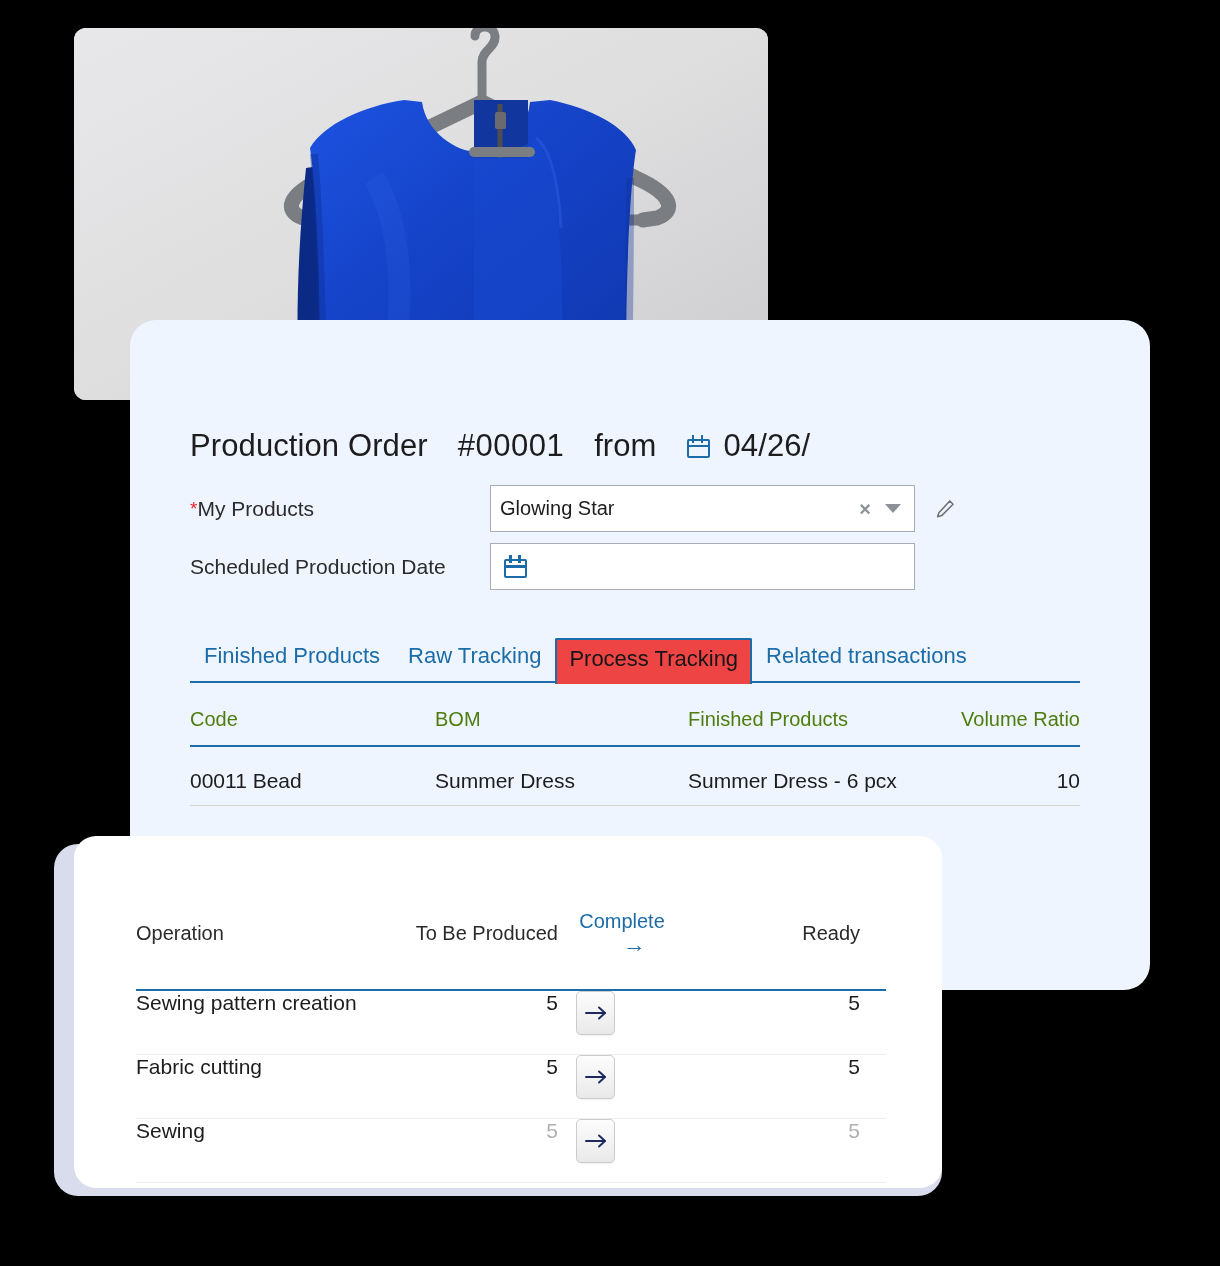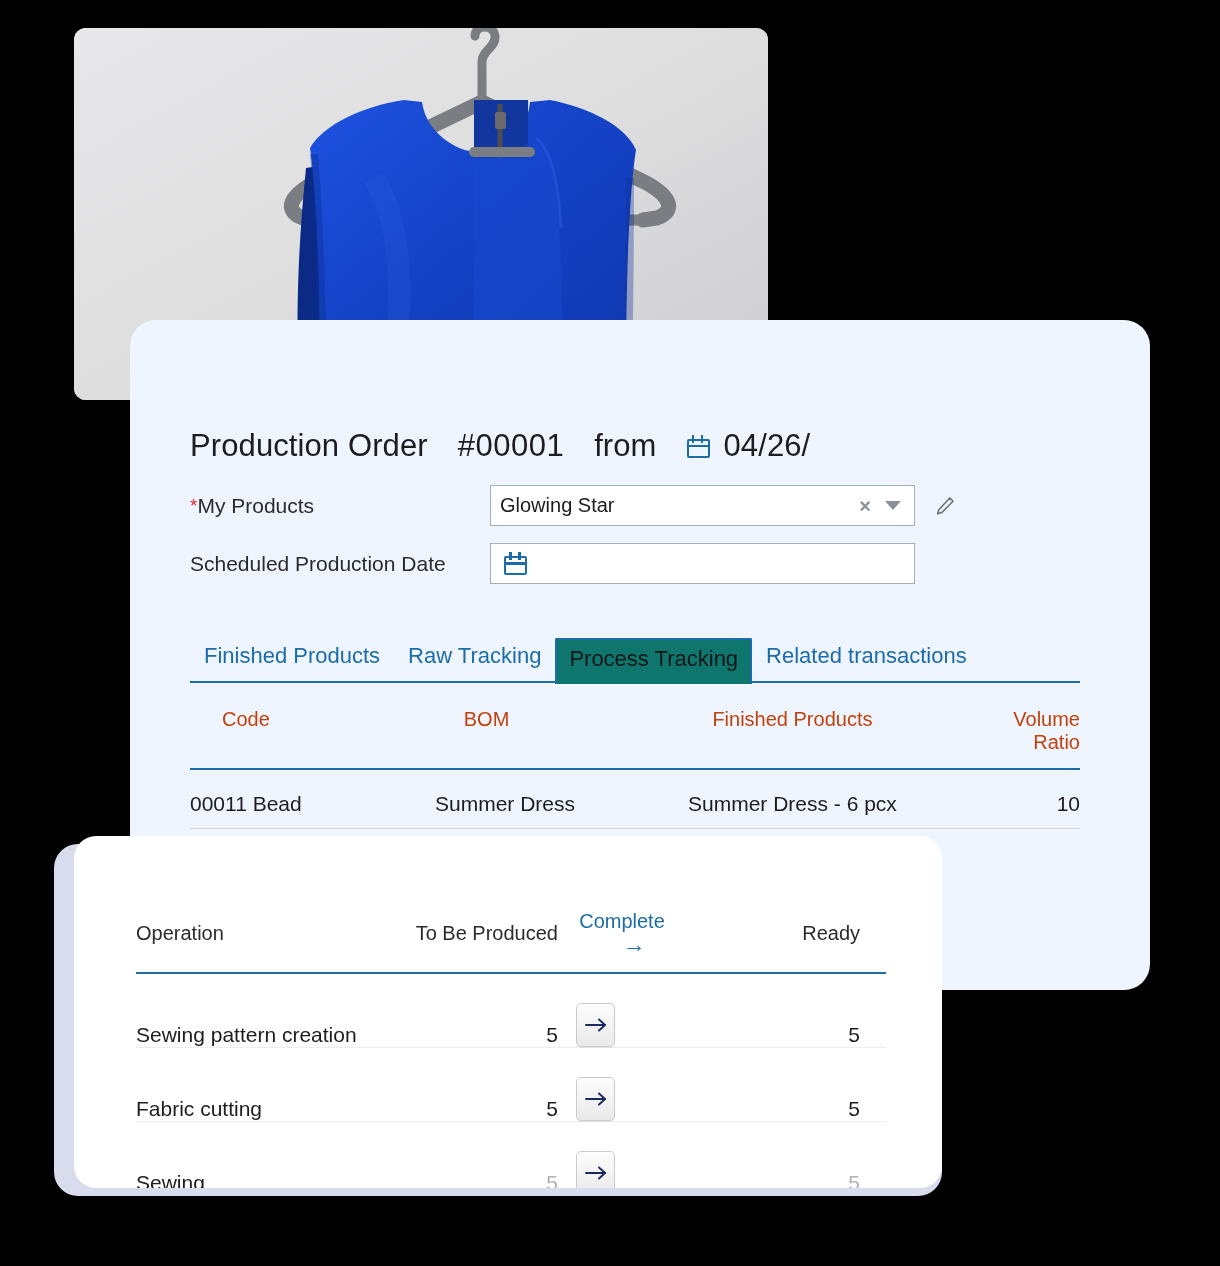--- a/index.html
+++ b/index.html
@@ -90,21 +90,21 @@
   .field-label {
     width: 300px;
     font-size: 21px;
     color: #2b2b2d;
     white-space: nowrap;
   }
   .req-star { color: #e8252a; font-size: 19px; vertical-align: top; line-height: 1.25; }
 
   .text-field {
     width: 425px;
-    height: 41px;
+    height: 47px;
     background: #ffffff;
     border: 1px solid #a9acb2;
     display: flex;
     align-items: center;
     padding: 6px 9px;
     position: relative;
   }
   .field-value {
     font-size: 20px;
     color: #1d1d1f;
@@ -150,40 +150,40 @@
     white-space: nowrap;
     background: transparent;
   }
   .tab.active {
     color: #161618;
     border-left: 2.5px solid #1b6ca8;
     border-right: 2.5px solid #1b6ca8;
     border-top: 2.5px solid #1b6ca8;
     border-top-left-radius: 2px;
     border-top-right-radius: 2px;
-    background: #0f766e;
+    background: #ef4444;
     padding: 6px 12px 12px 12px;
     margin-bottom: -2.5px;
     position: relative;
     z-index: 2;
   }
 
   
   .bp-table {
     position: absolute;
     left: 60px;
     top: 388px;
     width: 890px;
   }
   .bp-head {
     display: flex;
     padding-bottom: 14px;
     border-bottom: 2.5px solid #1b6ca8;
   }
-  .bp-head div { font-size: 20px; color: #c2410c; margin-left: 32px; }
+  .bp-head div { font-size: 20px; color: #4d7c0f; }
   .bp-row {
     display: flex;
     padding: 22px 0 12px 0;
     border-bottom: 1px solid #d6d3d0;
   }
   .bp-row div { font-size: 21px; color: #1d1d1f; }
 
   .c-code { width: 245px; }
   .c-bom  { width: 253px; }
   .c-fin  { width: 255px; }
@@ -212,31 +212,31 @@
 
   .ops-table {
     position: absolute;
     left: 62px;
     top: 74px;
     width: 750px;
   }
   .ops-head {
     display: flex;
     align-items: center;
-    padding-bottom: 16px;
+    padding-bottom: 33px;
     border-bottom: 2.5px solid #1b6ca8;
   }
   .ops-head div { font-size: 20px; color: #2b2b2d; }
   .ops-head .h-complete { color: #1b6ca8; display: flex; align-items: center; }
   .ops-head .h-complete .arr { margin-left: 24px; font-size: 23px; line-height: 1; }
 
   .ops-row {
     display: flex;
-    align-items: flex-end;
-    height: 74px;
+    align-items: flex-start;
+    height: 64px;
     border-bottom: 1px solid #ededed;
   }
   .ops-row .o-name { font-size: 21px; color: #1d1d1f; }
   .ops-row .o-num  { font-size: 21px; color: #1d1d1f; }
   .ops-row.dim .o-num { color: #b0b1b4; }
 
   .o-name  { width: 270px; }
   .o-tbp   { width: 170px; text-align: right; padding-right: 18px; }
   .o-btn   { width: 92px; display: flex; align-items: center; }
   .o-ready { width: 218px; text-align: right; padding-right: 26px; }

